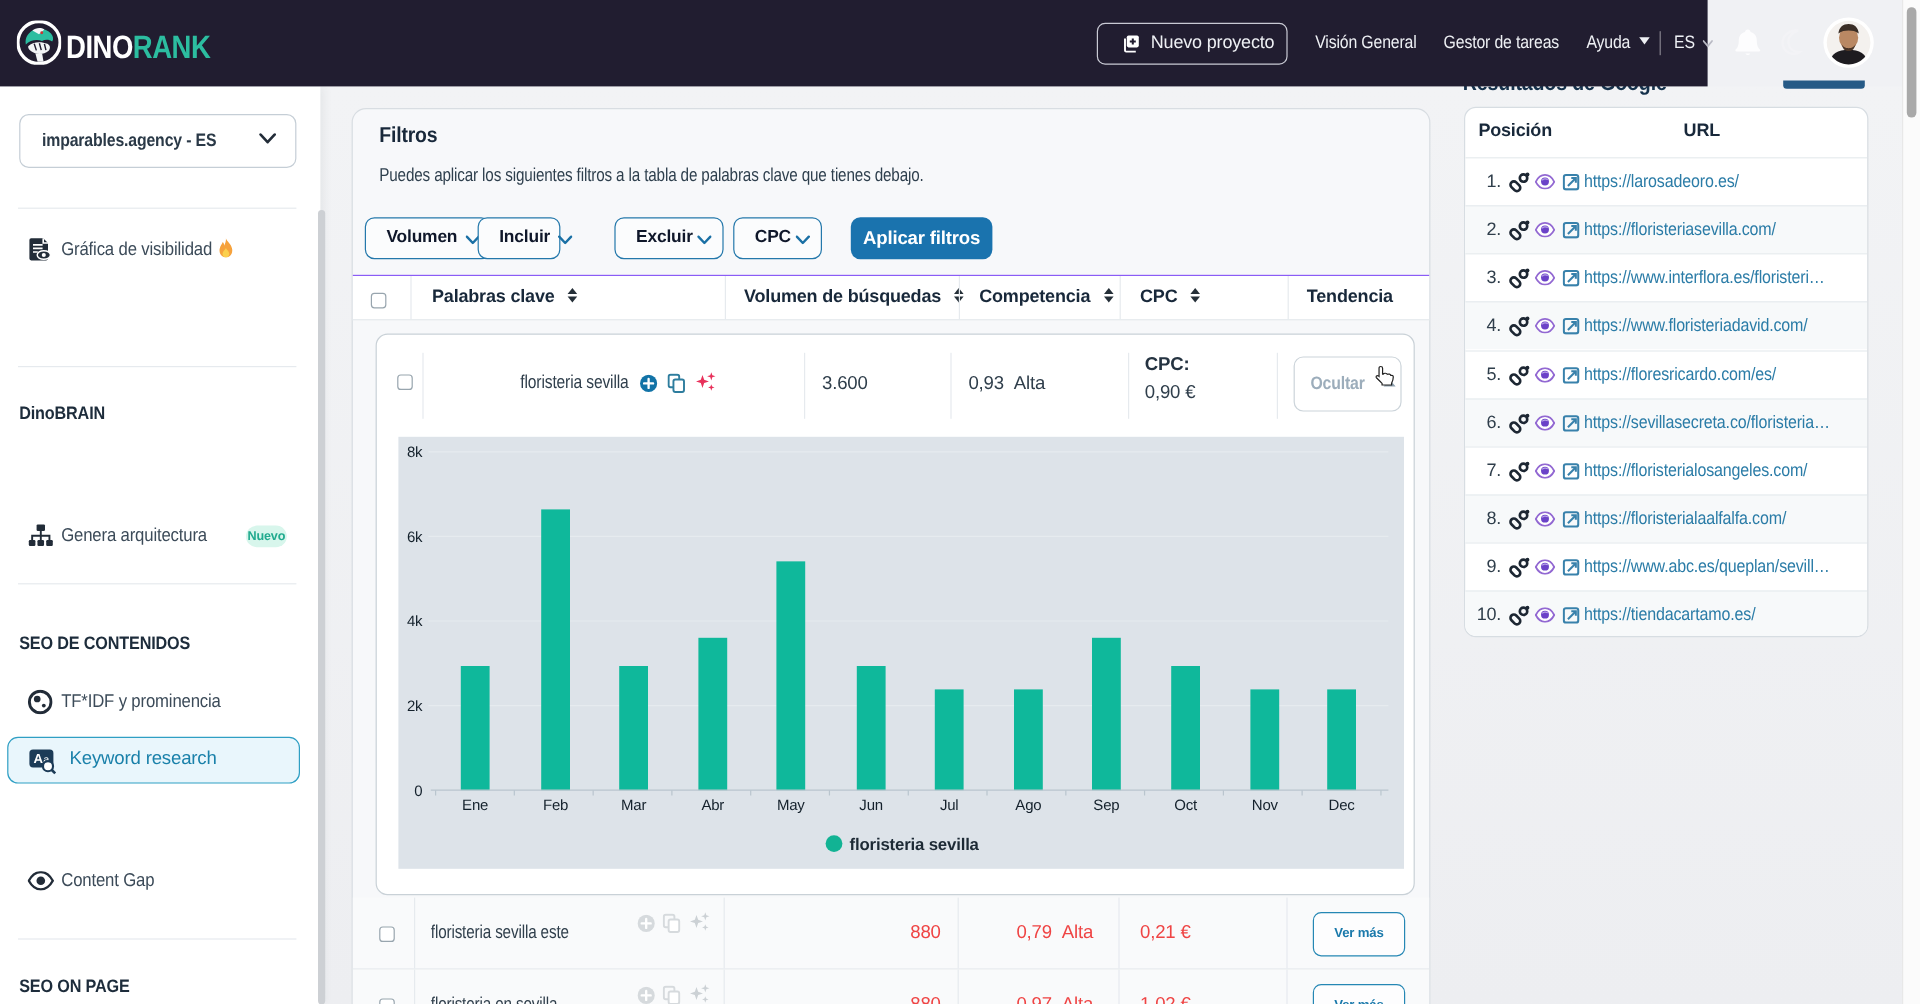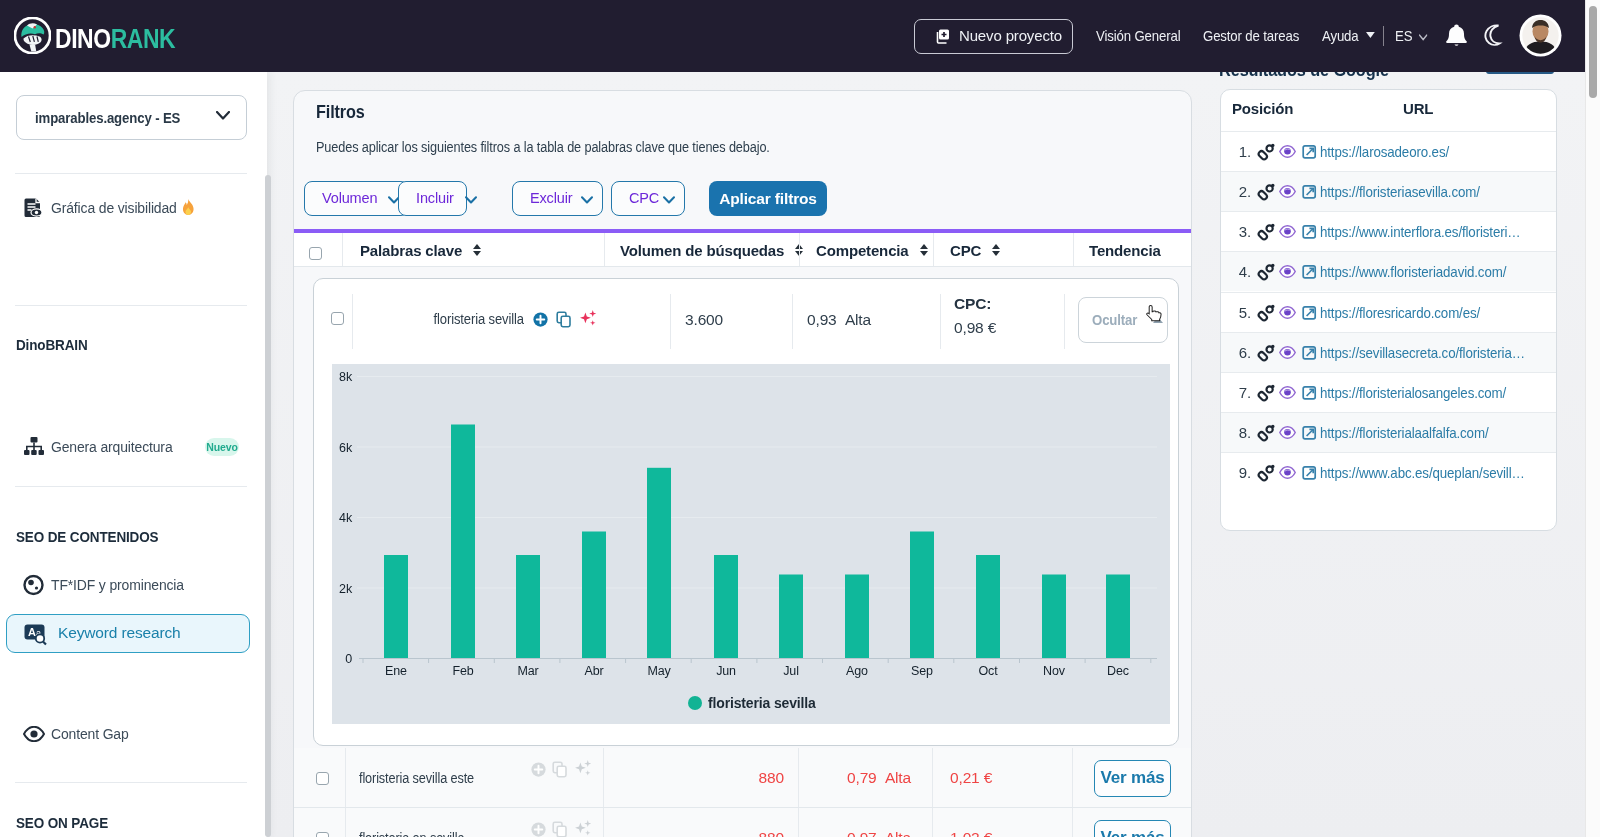--- a/index.html
+++ b/index.html
@@ -3,21 +3,21 @@
 <meta charset="utf-8">
 <title>DinoRank</title>
 <style>
   * { margin:0; padding:0; box-sizing:border-box; }
   html,body { width:1600px; height:837px; overflow:hidden; }
   body { font-family:"Liberation Sans", sans-serif; letter-spacing:-0.15px; background:#f0f1f4; position:relative; }
   .abs { position:absolute; }
   .sq88 { display:inline-block; transform:scaleX(0.88); transform-origin:0 50%; }
 
   
-  #nav { position:absolute; left:0; top:0; width:1585px; height:72px; background:#211d30; z-index:50; }
+  #nav { position:absolute; left:0; top:0; width:1423px; height:72px; background:#211d30; z-index:50; }
   #nav .logo-circ { position:absolute; left:14px; top:17px; width:37px; height:37px; }
   #logotext { position:absolute; left:55px; top:24px; font-size:27px; font-weight:bold; letter-spacing:-0.5px; color:#fff; transform:scaleX(0.85); transform-origin:0 50%; }
   #logotext span { color:#2cbda0; }
   #btn-nuevo { position:absolute; left:914px; top:19px; width:159px; height:35px; border:1.5px solid #c9cad4; border-radius:7px; color:#eef0f4; font-size:15px; line-height:31px; text-align:left; padding-left:44px; }
   #btn-nuevo svg { position:absolute; left:18px; top:8px; }
   .navlink { position:absolute; top:27px; color:#eef0f4; font-size:15px; white-space:nowrap; transform:scaleX(0.88); transform-origin:0 50%; }
   #nav .divider { position:absolute; left:1383px; top:26px; width:1px; height:20px; background:rgba(255,255,255,0.45); }
 
   
   #pagescroll { position:absolute; right:0; top:0; width:15px; height:837px; background:#fbfbfb; z-index:60; border-left:1px solid #e8e8e8; }
@@ -32,26 +32,26 @@
   .side-item .lbl { position:absolute; left:51px; top:50%; transform:translateY(-50%) scaleX(0.9); transform-origin:0 50%; white-space:nowrap; }
   .side-head { position:absolute; left:16px; font-size:15px; font-weight:bold; color:#1d2c3b; transform:scaleX(0.9); transform-origin:0 50%; }
   .side-div { position:absolute; left:15px; width:232px; height:1px; background:#e6eaee; }
   #kw-box { position:absolute; left:6px; top:542px; width:244px; height:39px; background:#e9f6fc; border:1.5px solid #2f9fc4; border-radius:9px; }
   #nuevo-badge { position:absolute; left:205px; top:-9px; width:34px; height:18px; background:#d8f6ec; color:#22ab8f; font-size:10.5px; font-weight:bold; border-radius:9px; text-align:center; line-height:18px; }
 
   
   #card { position:absolute; left:293px; top:90px; width:899px; height:770px; background:#f7f8fa; border:1px solid #d8dde2; border-radius:12px 12px 0 0; }
   #card h2 { position:absolute; left:22px; top:11px; font-size:18px; color:#18283a; transform:scaleX(0.9); transform-origin:0 50%; }
   #card .desc { position:absolute; left:22px; top:47px; font-size:15.5px; color:#2e3f4d; transform:scaleX(0.82); transform-origin:0 50%; white-space:nowrap; }
-  .fbtn { position:absolute; top:90px; height:35px; border:1.5px solid #2478ab; border-radius:8px; background:#fbfcfd; color:#6d28d9; font-size:14.5px; font-weight:normal; line-height:32px; padding-left:17px; }
+  .fbtn { position:absolute; top:90px; height:35px; border:1.5px solid #2478ab; border-radius:8px; background:#fbfcfd; color:#0f172a; font-size:14.5px; font-weight:bold; line-height:32px; padding-left:17px; }
   .fbtn svg { position:absolute; top:14px; }
   #fapply { position:absolute; left:415px; top:90px; width:118px; height:35px; background:#1a73ae; border-radius:8px; color:#fff; font-size:15.5px; font-weight:bold; text-align:center; line-height:35px; }
 
   
-  #thead { position:absolute; left:0; top:138px; width:897px; height:38px; background:#fff; border-top:4px solid #8b5cf6; border-bottom:1px solid #e3e8ec; }
+  #thead { position:absolute; left:0; top:138px; width:897px; height:38px; background:#fff; border-top:1px solid #8b5cf6; border-bottom:1px solid #e3e8ec; }
   #thead .cs, .trow .cs { position:absolute; top:0; width:1px; height:100%; background:#e6eaee; }
   #thead .hl { position:absolute; top:9px; font-size:15px; font-weight:bold; color:#18283a; white-space:nowrap; }
   .cbx { position:absolute; width:13px; height:13px; border:1.5px solid #98a5ae; border-radius:3px; background:#fff; }
   .sort { display:inline-block; position:relative; width:9px; height:12px; margin-left:7px; }
   .sort:before, .sort:after { content:""; position:absolute; left:0; border-left:4.5px solid transparent; border-right:4.5px solid transparent; }
   .sort:before { top:0; border-bottom:5px solid #252f38; }
   .sort:after { bottom:0; border-top:5px solid #252f38; }
 
   
   #exp { position:absolute; left:19px; top:187px; width:866px; height:468px; background:#fff; border:1.5px solid #c9d1d7; border-radius:10px; }
@@ -59,21 +59,21 @@
   #exp .cell { position:absolute; top:32px; font-size:15.5px; color:#2f3e4b; }
   #ocultar { position:absolute; left:764px; top:18px; width:90px; height:46px; border:1.5px solid #ccd4da; border-radius:8px; color:#9cadbb; font-size:15px; font-weight:bold; line-height:43px; padding-left:13px; white-space:nowrap; }
 
   
   #chart { position:absolute; left:18px; top:85px; width:838px; height:360px; background:#dde3e9; }
 
   
   .trow { position:absolute; left:0; width:897px; background:#f9fafb; }
   .trow .kwtxt { position:absolute; left:65px; font-size:15.5px; color:#2f3e4b; transform:scaleX(0.82); transform-origin:0 50%; }
   .trow .num { position:absolute; font-size:15.5px; color:#ef4444; }
-  .vermas { position:absolute; left:800px; width:77px; height:37px; border:1.5px solid #2587b4; border-radius:7px; background:#fdfdfe; color:#1a79ab; font-size:17px; font-weight:bold; text-align:center; line-height:34px; }
+  .vermas { position:absolute; left:800px; width:77px; height:37px; border:1.5px solid #2587b4; border-radius:7px; background:#fdfdfe; color:#1a79ab; font-size:11px; font-weight:bold; text-align:center; line-height:34px; }
 
   
   #res-title { position:absolute; left:1219px; top:59px; width:300px; font-size:19px; font-weight:bold; color:#15314b; z-index:5; transform:scaleX(0.86); transform-origin:0 50%; }
   #res-card { position:absolute; left:1220px; top:89px; width:337px; height:442px; background:#fff; border:1px solid #d7dde2; border-radius:10px; z-index:5; overflow:hidden; }
   #res-card .rh { position:absolute; top:10px; font-size:15px; font-weight:bold; color:#18283a; }
   .rrow { position:absolute; left:0; width:335px; height:40px; border-top:1px solid #e7ebee; }
   .rrow .pos { position:absolute; left:8px; top:11px; width:22px; font-size:15px; color:#2f3e4b; text-align:right; }
   .rrow .url { position:absolute; left:99px; top:11px; font-size:15px; color:#2b7ca7; white-space:nowrap; transform:scaleX(0.89); transform-origin:0 50%; }
   .rrow svg { position:absolute; }
   .rrow.alt { background:#f7f9fa; }
@@ -198,20 +198,33 @@
       <svg style="left:36px;top:11px;" width="19" height="18" viewBox="0 0 19 18">
         <use href="#g-chain"></use>
       </svg>
       <svg style="left:58px;top:13px;" width="17" height="13" viewBox="0 0 17 13">
         <use href="#g-eye"></use>
       </svg>
       <svg style="left:81px;top:12px;" width="15" height="15" viewBox="0 0 15 15">
         <use href="#g-ext"></use>
       </svg>
       <div class="url">https://www.abc.es/queplan/sevill…</div>
+    </div>
+  <div class="rrow alt" style="top:402px;">
+      <div class="pos">10.</div>
+      <svg style="left:36px;top:11px;" width="19" height="18" viewBox="0 0 19 18">
+        <use href="#g-chain"></use>
+      </svg>
+      <svg style="left:58px;top:13px;" width="17" height="13" viewBox="0 0 17 13">
+        <use href="#g-eye"></use>
+      </svg>
+      <svg style="left:81px;top:12px;" width="15" height="15" viewBox="0 0 15 15">
+        <use href="#g-ext"></use>
+      </svg>
+      <div class="url">https://tiendacartamo.es/</div>
     </div>
 </div>
 
 <div id="card">
   <h2>Filtros</h2>
   <div class="desc">Puedes aplicar los siguientes filtros a la tabla de palabras clave que tienes debajo.</div>
   <div class="fbtn" style="left:10px;width:105px;">Volumen<svg style="position:absolute;left:83px;top:14px;" width="12" height="8" viewBox="0 0 12 8" fill="none">
         <path d="M1 1.2 L6 6.5 L11 1.2" stroke="#1a70a5" stroke-width="2" stroke-linecap="round" stroke-linejoin="round"></path>
       </svg></div>
   <div class="fbtn" style="left:104px;width:69px;">Incluir<svg style="position:absolute;left:66px;top:14px;" width="12" height="8" viewBox="0 0 12 8" fill="none">
@@ -257,21 +270,21 @@
           <path d="M16.5 0 L17.6 3.4 L21 4.5 L17.6 5.6 L16.5 9 L15.4 5.6 L12 4.5 L15.4 3.4 Z"></path>
           <path d="M16.5 13 L17.4 15.6 L20 16.5 L17.4 17.4 L16.5 20 L15.6 17.4 L13 16.5 L15.6 15.6 Z"></path>
         </svg>
     </div>
     <div class="cs" style="left:356px;"></div>
     <div class="cell" style="left:371px;">3.600</div>
     <div class="cs" style="left:478px;"></div>
     <div class="cell" style="left:493px;">0,93&nbsp;&nbsp;Alta</div>
     <div class="cs" style="left:626px;"></div>
     <div class="cell" style="left:640px;top:16px;font-weight:bold;color:#253341;">CPC:</div>
-    <div class="cell" style="left:640px;top:40px;">0,98 €</div>
+    <div class="cell" style="left:640px;top:40px;">0,90 €</div>
     <div class="cs" style="left:750px;"></div>
     <div id="ocultar"><span style="display:inline-block;transform:scaleX(0.88);transform-origin:0 50%;">Ocultar</span> <span style="display:inline-block;margin-left:5px;vertical-align:2px;border-left:5px solid transparent;border-right:5px solid transparent;border-bottom:6px solid #8fa1af;"></span></div>
     <svg style="position:absolute;left:832px;top:25px;z-index:3;" width="16" height="18" viewBox="0 0 19 21">
         <path d="M5.5 1.5 C6.6 1.5 7.3 2.2 7.3 3.3 L7.3 9 L8 9 C8.2 7.8 11.8 7.9 12 9.2 C13.4 8.6 15.2 9.2 15.4 10.3 C16.8 10 17.9 10.6 17.9 12 C17.9 14 17.2 16.2 16.2 18 L16.2 19.8 L6.8 19.8 L6.8 18.2 C5 16.4 1.2 12.6 1.2 12.6 C0.2 11.5 1.8 9.8 3.1 10.8 L3.8 11.4 L3.8 3.3 C3.8 2.2 4.4 1.5 5.5 1.5 Z" fill="#fff" stroke="#222" stroke-width="1.2"></path>
       </svg>
     <div id="chart">
       <svg width="838" height="360" viewBox="0 0 838 360">
         <line x1="25" y1="12.5" x2="825" y2="12.5" stroke="#e6ebef" stroke-width="1"></line>
         <line x1="25" y1="83" x2="825" y2="83" stroke="#e6ebef" stroke-width="1"></line>
         <line x1="25" y1="153.5" x2="825" y2="153.5" stroke="#e6ebef" stroke-width="1"></line>

